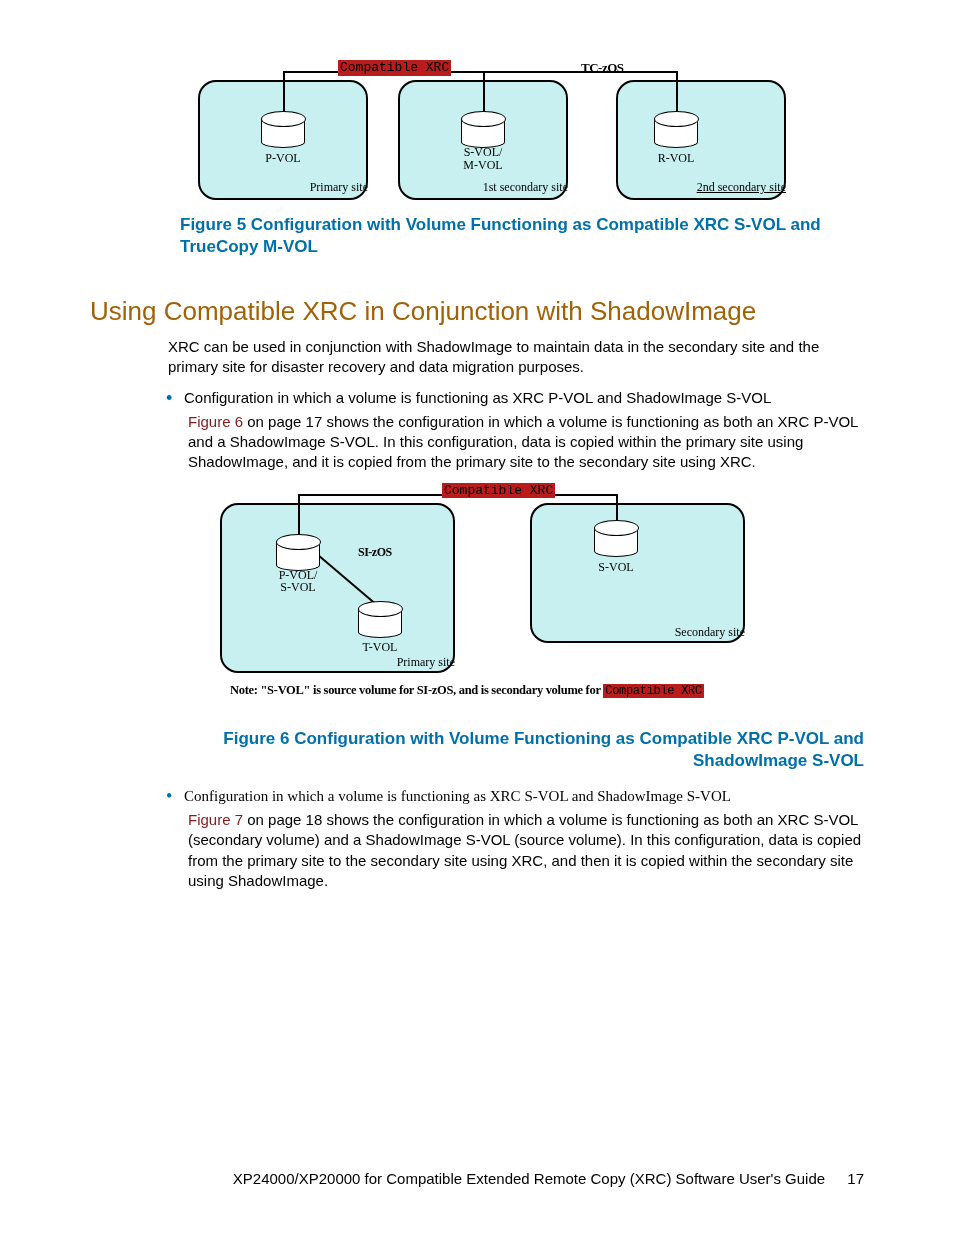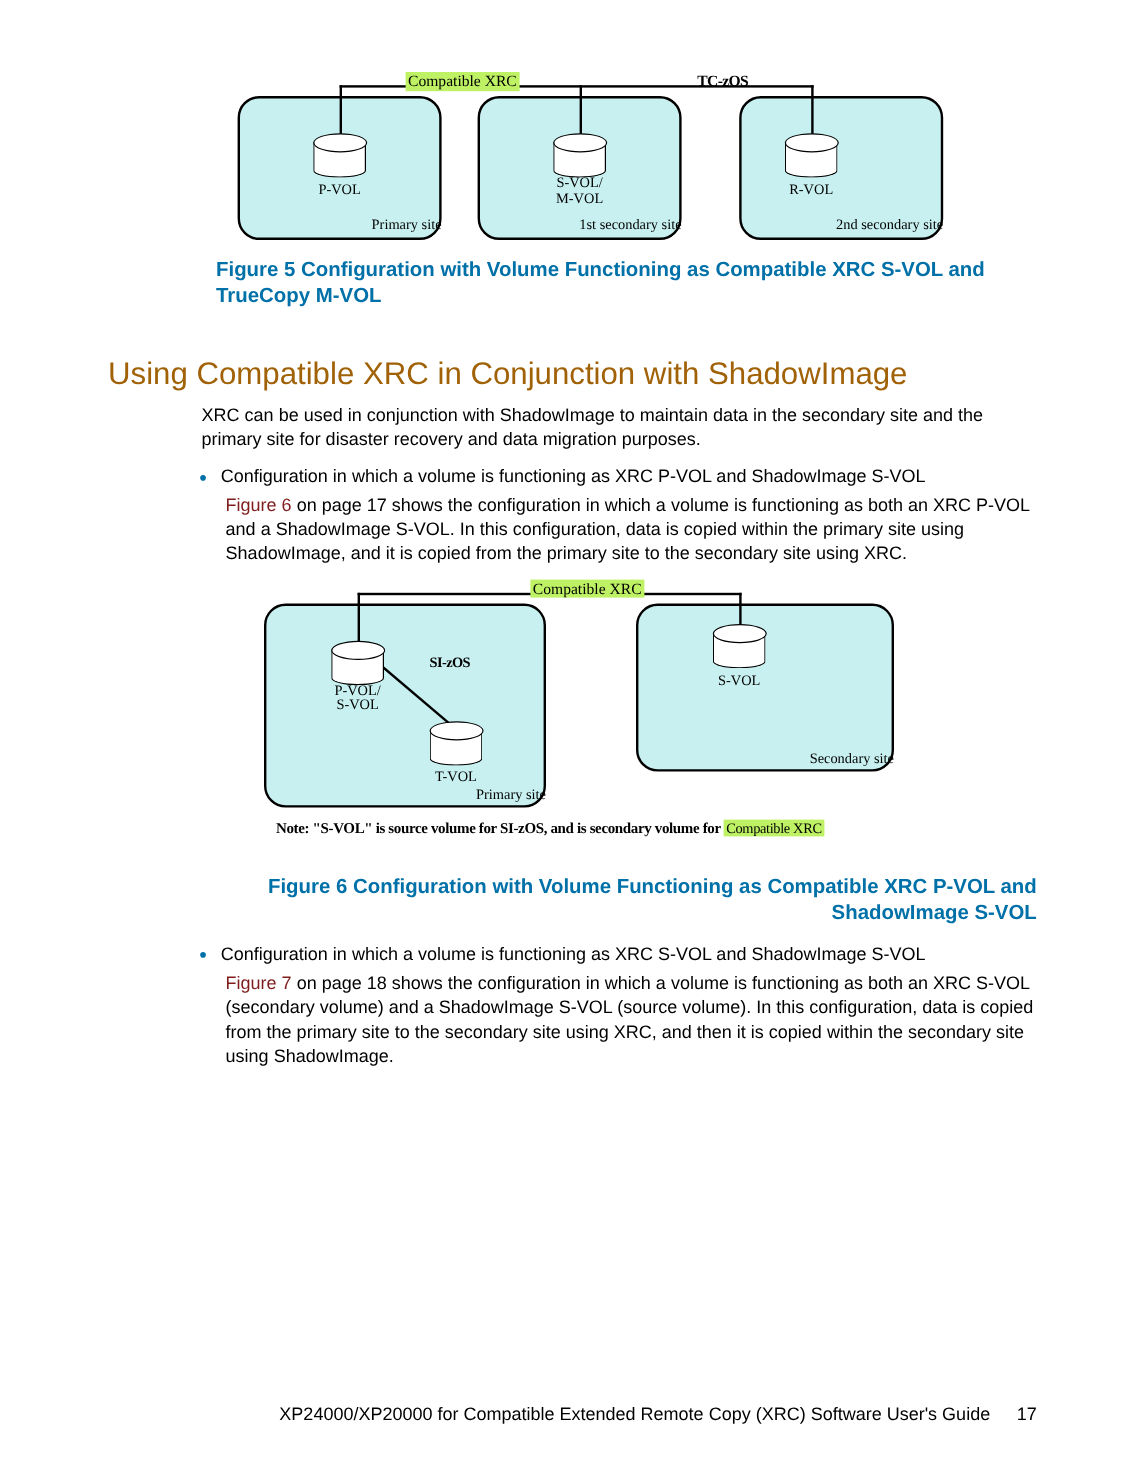--- a/index.html
+++ b/index.html
@@ -31,23 +31,23 @@
   .vol-label {
     position: absolute;
     font-family: "Times New Roman", serif;
     font-size: 12px;
     text-align: center;
     line-height: 1.05;
     white-space: pre;
   }
   .green-tag {
     position: absolute;
-    background: #bef264;
+    background: #b91c1c;
     color: #000;
-    font-family: Liberation Serif, serif;
+    font-family: Liberation Mono, monospace;
     font-size: 13px;
     padding: 0 2px;
     line-height: 1.2;
   }
   .black-tag {
     position: absolute;
     font-family: "Times New Roman", serif;
     font-weight: bold;
     font-size: 13px;
     letter-spacing: -0.5px;
@@ -155,21 +155,21 @@
   <div class="cylinder" style="left:263px; top:58px;"></div>
   <div class="cylinder" style="left:456px; top:58px;"></div>
 
   <div class="vol-label" style="left:53px; top:92px; width:64px;">P-VOL</div>
   <div class="vol-label" style="left:253px; top:86px; width:64px;">S-VOL/
 M-VOL</div>
   <div class="vol-label" style="left:446px; top:92px; width:64px;">R-VOL</div>
 
   <div class="site-label" style="left:0; top:120px; width:170px;">Primary site</div>
   <div class="site-label" style="left:200px; top:120px; width:170px;">1st secondary site</div>
-  <div class="site-label" style="left:418px; top:120px; width:170px;">2nd secondary site</div>
+  <div class="site-label" style="left:418px; top:120px; width:170px;text-decoration:underline;">2nd secondary site</div>
 </div>
 
 <div class="figure-caption">Figure 5 Configuration with Volume Functioning as Compatible XRC S-VOL and TrueCopy M-VOL</div>
 
 <h2 class="heading">Using Compatible XRC in Conjunction with ShadowImage</h2>
 
 <p class="body-text">XRC can be used in conjunction with ShadowImage to maintain data in the secondary site and the primary site for disaster recovery and data migration purposes.</p>
 
 <p class="bullet-item">Configuration in which a volume is functioning as XRC P-VOL and ShadowImage S-VOL</p>
 <p class="sub-text">
@@ -203,21 +203,21 @@
   <div class="site-label" style="left:0; top:172px; width:235px;">Primary site</div>
   <div class="site-label" style="left:310px; top:142px; width:215px;">Secondary site</div>
 
   <div class="note-line" style="left:10px; top:200px; white-space:nowrap;">
     <span>Note: "S-VOL" is source volume for SI-zOS, and is secondary volume for </span><span class="green-tag" style="position:static; display:inline; font-weight:normal; font-size:12px;">Compatible XRC</span>
   </div>
 </div>
 
 <div class="figure-caption" style="margin-top:20px; max-width:700px;text-align:right;">Figure 6 Configuration with Volume Functioning as Compatible XRC P-VOL and ShadowImage S-VOL</div>
 
-<p class="bullet-item" style="margin-top:14px;">Configuration in which a volume is functioning as XRC S-VOL and ShadowImage S-VOL</p>
+<p class="bullet-item" style="margin-top:14px;font-family:Liberation Serif, serif;">Configuration in which a volume is functioning as XRC S-VOL and ShadowImage S-VOL</p>
 <p class="sub-text">
   <span class="link">Figure 7</span><span> on page 18 shows the configuration in which a volume is functioning as both an XRC S-VOL (secondary volume) and a ShadowImage S-VOL (source volume). In this configuration, data is copied from the primary site to the secondary site using XRC, and then it is copied within the secondary site using ShadowImage.</span>
 </p>
 
 <div class="footer">
   <span>XP24000/XP20000 for Compatible Extended Remote Copy (XRC) Software User's Guide</span>
   <span class="page-num">17</span>
 </div>
 
 </body></html>

